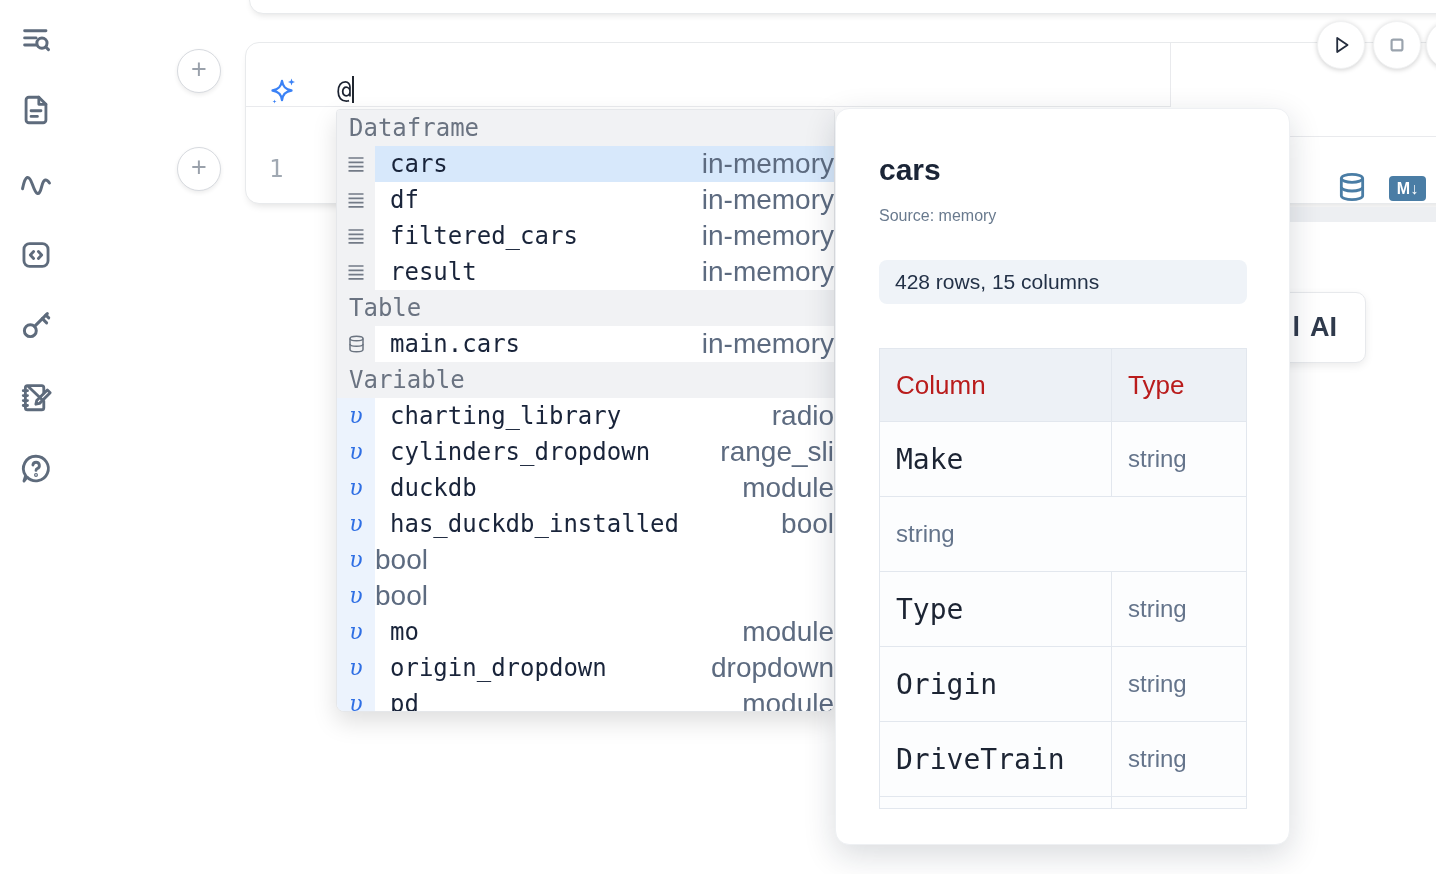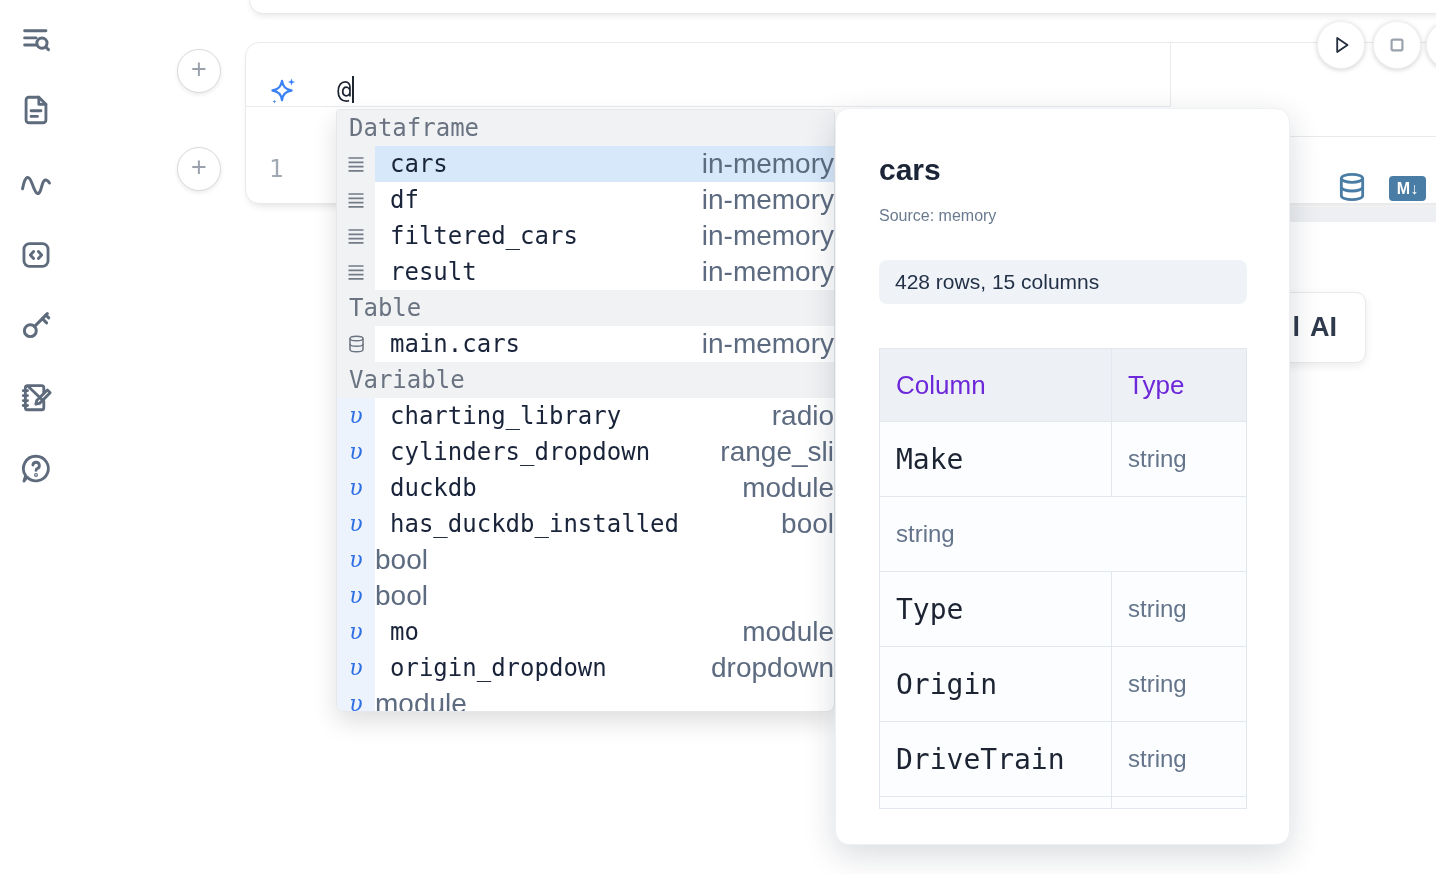--- a/index.html
+++ b/index.html
@@ -67,21 +67,21 @@
     border-radius:8px;display:flex;align-items:center;padding-left:16px;box-sizing:border-box;
     font-size:21px;color:#233147;}
   .ptable{position:absolute;left:43px;top:239px;width:368px;height:461px;overflow:hidden;
     border:1px solid #e2e7ee;box-sizing:border-box;}
   .pt-row{display:flex;border-bottom:1px solid #e2e7ee;}
   .pt-row.head{height:72px;background:#edf1f6;}
   .pt-row.body{height:74px;background:#fcfdfe;}
   .pt-c1{width:232px;border-right:1px solid #e2e7ee;display:flex;align-items:center;
     padding-left:16px;box-sizing:border-box;}
   .pt-c2{flex:1;display:flex;align-items:center;padding-left:16px;box-sizing:border-box;}
-  .pt-head-txt{font-size:26px;color:#6d28d9;}
+  .pt-head-txt{font-size:26px;color:#b91c1c;}
   .pt-col-txt{font-family:"DejaVu Sans Mono",monospace;font-size:28px;color:#1c2433;}
   .pt-type-txt{font-size:24px;color:#64748b;}
 
   
   .ai-btn{left:1150px;top:292px;width:216px;height:71px;background:#fff;z-index:15;
     border:1px solid #e7e9ec;border-radius:10px;box-shadow:0 3px 8px rgba(0,0,0,.08);
     display:flex;align-items:center;justify-content:flex-end;padding-right:28px;
     box-sizing:border-box;font-weight:bold;font-size:27px;color:#2f3a4c;cursor:pointer;}
   .ai-btn .gap{display:inline-block;width:10px;}
 </style>
@@ -324,20 +324,21 @@
     <div class="ac-main">
         <span class="ac-label">origin_dropdown</span>
         <span class="ac-detail">dropdown</span>
       </div>
   </div>
   <div class="ac-row">
     <div class="ac-gutter var">
         <span class="v-glyph">υ</span>
       </div>
     <div class="ac-main">
+        <span class="ac-label">pd</span>
         <span class="ac-detail">module</span>
       </div>
   </div>
 </div>
 
 <div class="abs panel">
   <div class="panel-title">cars</div>
   <div class="panel-source">Source: memory</div>
   <div class="shape-pill">428 rows, 15 columns</div>
 

